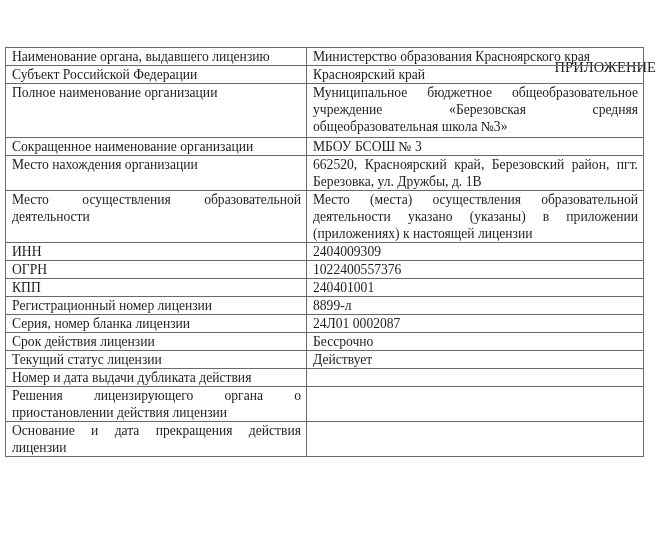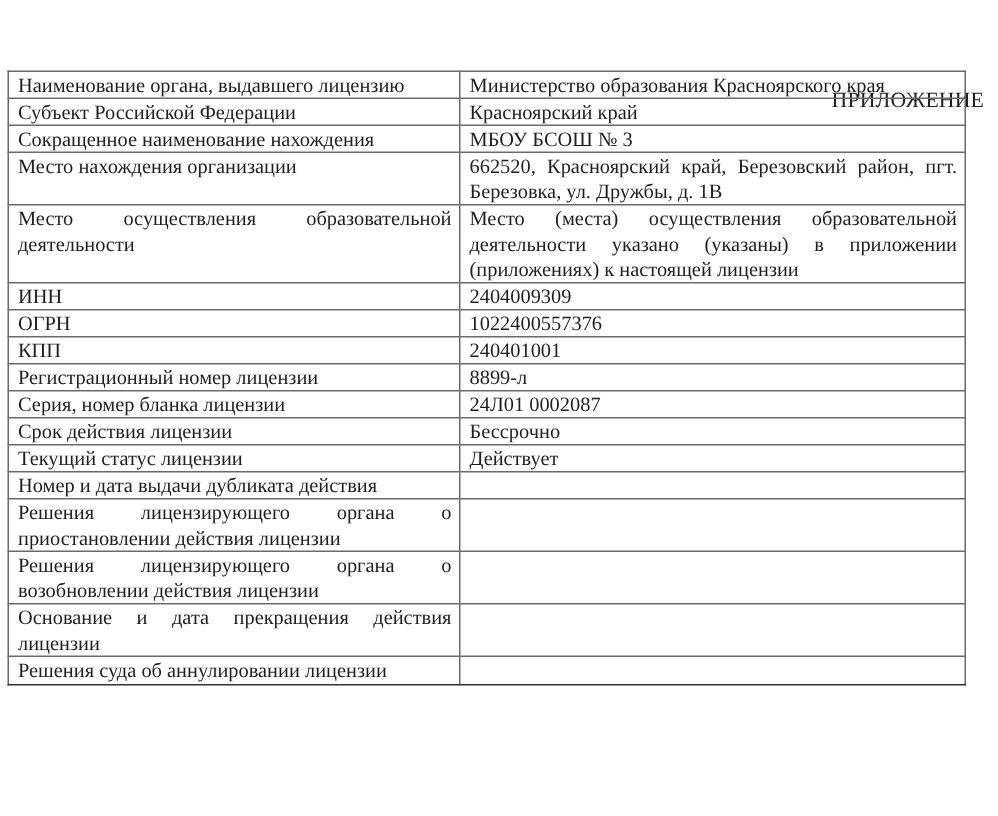--- a/index.html
+++ b/index.html
@@ -70,23 +70,31 @@
         </td>
     </tr>
     <tr style="height:17px">
       <td class="label-cell">
           <span class="cell-text">Субъект Российской Федерации</span>
         </td>
       <td class="value-cell">
           <span class="cell-text">Красноярский край</span>
         </td>
     </tr>
+    <tr style="height:54px">
+      <td class="label-cell">
+          <span class="cell-text">Полное наименование организации</span>
+        </td>
+      <td class="value-cell">
+          <span class="cell-text">Муниципальное бюджетное общеобразовательное учреждение «Березовская средняя общеобразовательная школа №3»</span>
+        </td>
+    </tr>
     <tr style="height:17px">
       <td class="label-cell">
-          <span class="cell-text">Сокращенное наименование нахождения</span>
+          <span class="cell-text">Сокращенное наименование организации</span>
         </td>
       <td class="value-cell">
           <span class="cell-text">МБОУ БСОШ № 3</span>
         </td>
     </tr>
     <tr style="height:33px">
       <td class="label-cell">
           <span class="cell-text">Место нахождения организации</span>
         </td>
       <td class="value-cell">
@@ -166,38 +174,22 @@
         </td>
     </tr>
     <tr style="height:35px">
       <td class="label-cell">
           <span class="cell-text">Решения лицензирующего органа о приостановлении действия лицензии</span>
         </td>
       <td class="value-cell">
           <span class="cell-text"></span>
         </td>
     </tr>
-    <tr style="height:34px">
-      <td class="label-cell">
-          <span class="cell-text">Решения лицензирующего органа о возобновлении действия лицензии</span>
-        </td>
-      <td class="value-cell">
-          <span class="cell-text"></span>
-        </td>
-    </tr>
     <tr class="strong-top" style="height:35px">
       <td class="label-cell">
           <span class="cell-text">Основание и дата прекращения действия лицензии</span>
         </td>
       <td class="value-cell">
           <span class="cell-text"></span>
         </td>
     </tr>
-    <tr style="height:19px">
-      <td class="label-cell" style="border-bottom:1.5px solid #333">
-          <span class="cell-text">Решения суда об аннулировании лицензии</span>
-        </td>
-      <td class="value-cell" style="border-bottom:1.5px solid #333">
-          <span class="cell-text"></span>
-        </td>
-    </tr>
   </tbody>
 </table>
 
 </body></html>

